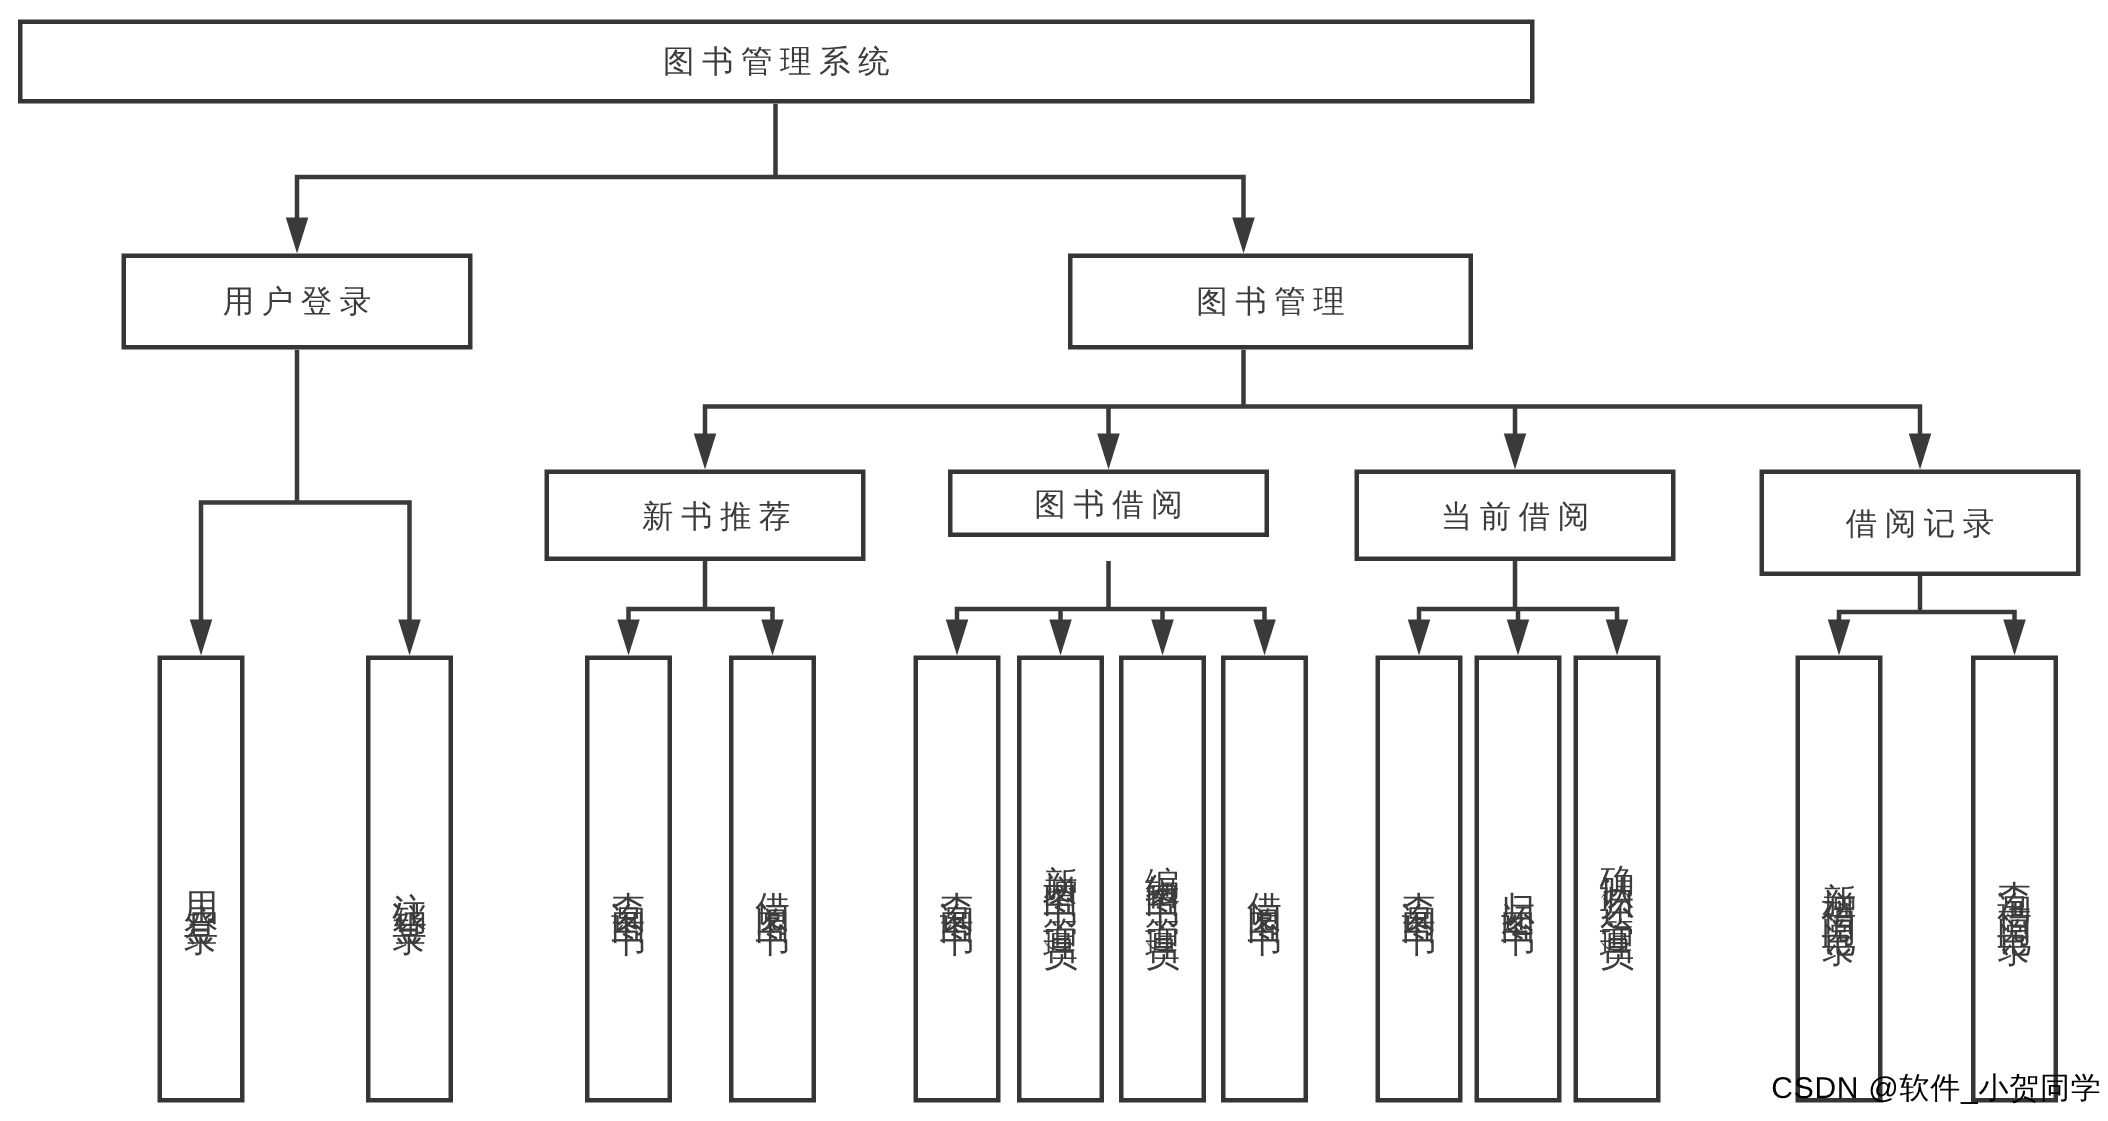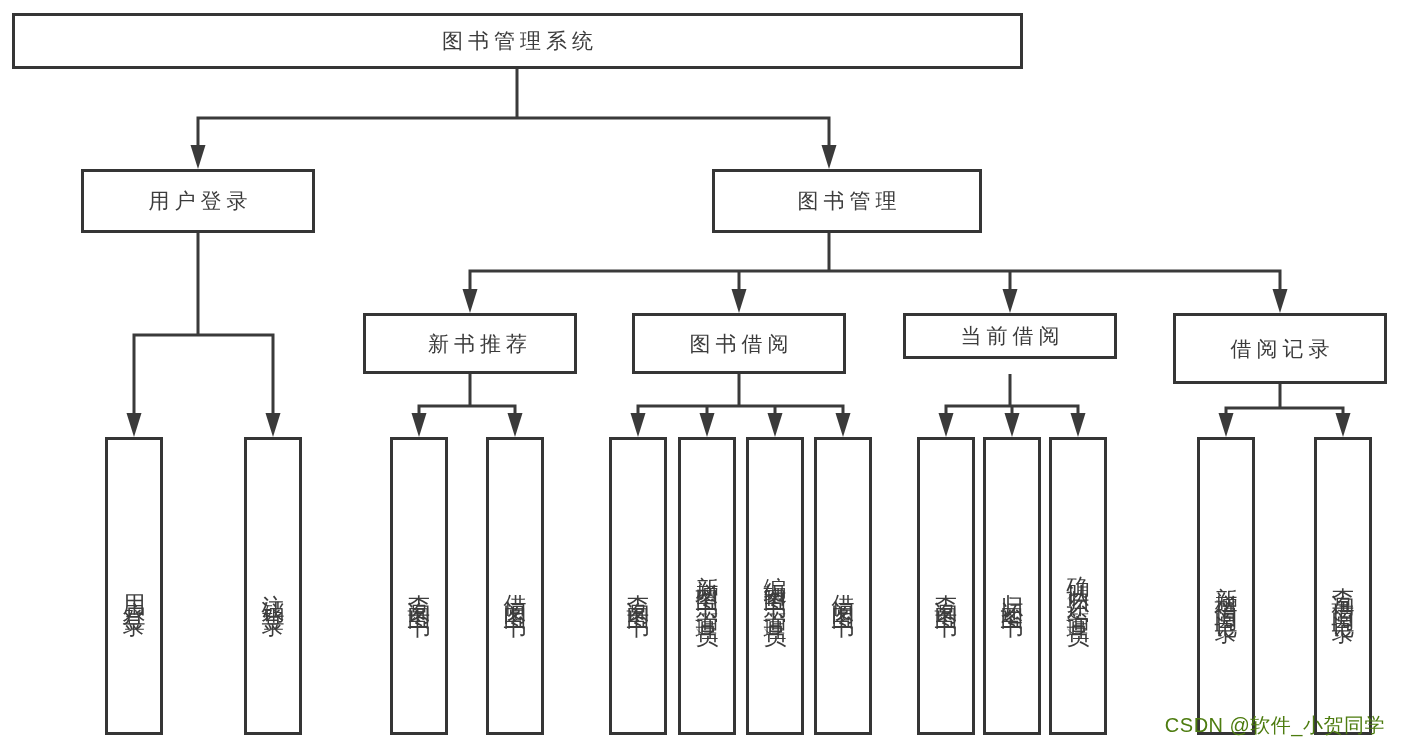--- a/index.html
+++ b/index.html
@@ -35,24 +35,24 @@
   }
   .box-v {
     writing-mode: vertical-rl;
     font-size: 23px;
     letter-spacing: 7px;
     line-height: 1;
     padding-top: 7px; 
   }
   .watermark {
     position: absolute;
-    right: 20px;
+    right: 4px;
     top: 712px;
     font-size: 20px;
-    color: #4d7c0f;
+    color: #000000;
     letter-spacing: 0.5px;
     z-index: 3;
     white-space: nowrap;
   }
 </style>
 </head>
 <body>
 
 <div class="stage">
 
@@ -95,22 +95,22 @@
       <polygon points="1343,437 1335.5,413 1350.5,413"></polygon>
     </g>
   </svg>
 
   <div class="box box-h" style="left:12px; top:13px; width:1011px; height:56px;">图书管理系统</div>
 
   <div class="box box-h" style="left:81px; top:169px; width:234px; height:64px;">用户登录</div>
   <div class="box box-h" style="left:712px; top:169px; width:270px; height:64px;">图书管理</div>
 
   <div class="box box-h" style="left:363px; top:313px; width:214px; height:61px;padding-left:20px;">新书推荐</div>
-  <div class="box box-h" style="left:632px; top:313px; width:214px; height:61px;">图书借阅</div>
-  <div class="box box-h" style="left:903px; top:313px; width:214px; height:46px;">当前借阅</div>
+  <div class="box box-h" style="left:632px; top:313px; width:214px; height:45px;">图书借阅</div>
+  <div class="box box-h" style="left:903px; top:313px; width:214px; height:61px;">当前借阅</div>
   <div class="box box-h" style="left:1173px; top:313px; width:214px; height:71px;">借阅记录</div>
 
   <div class="box box-v" style="left:105px; top:437px; width:58px; height:298px;">用户登录</div>
   <div class="box box-v" style="left:244px; top:437px; width:58px; height:298px;">注销登录</div>
 
   <div class="box box-v" style="left:390px; top:437px; width:58px; height:298px;">查询图书</div>
   <div class="box box-v" style="left:486px; top:437px; width:58px; height:298px;">借阅图书</div>
 
   <div class="box box-v" style="left:609px; top:437px; width:58px; height:298px;">查询图书</div>
   <div class="box box-v" style="left:678px; top:437px; width:58px; height:298px;">新增图书（管理员）</div>

